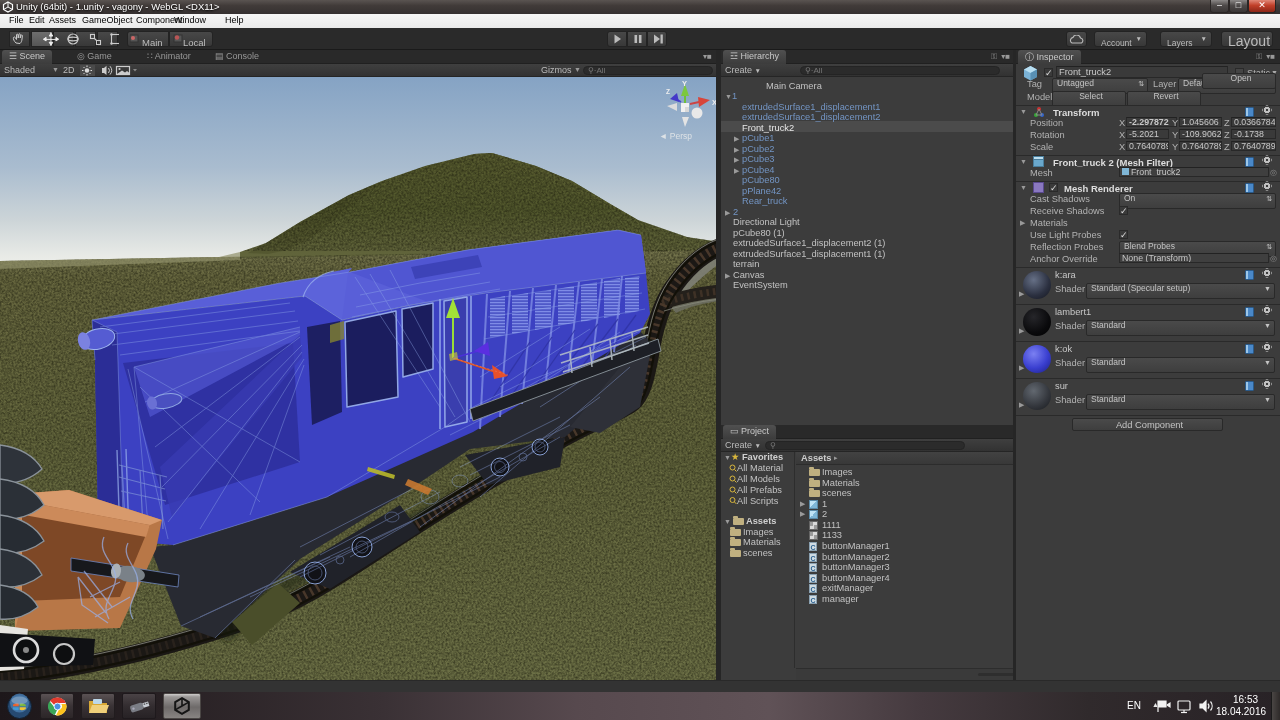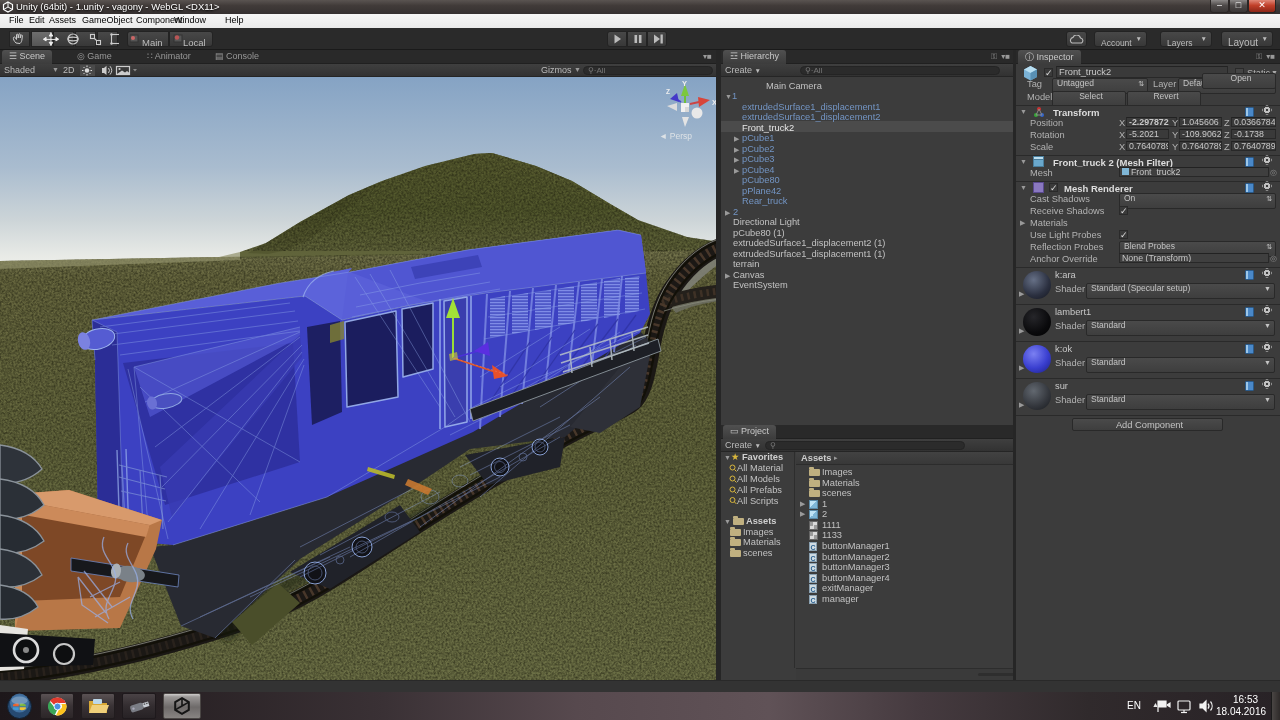--- a/index.html
+++ b/index.html
@@ -151,21 +151,21 @@
       <rect x="53.5" y="0.5" width="2.3" height="9" fill="#bbb"></rect>
   </svg>
 
   <div class="tbtn" style="left:1066px;width:21px;border-radius:3px;"></div>
   <svg class="abs" style="left:1069px;top:7px" width="16" height="9" viewBox="0 0 16 9">
     <path d="M3 8 A3 3 0 0 1 4 2.4 A4 4 0 0 1 11.5 3 A2.7 2.7 0 0 1 12.5 8 Z" fill="none" stroke="#bbb" stroke-width="1.1"></path>
   </svg>
 
   <div class="tbtn" style="left:1094px;width:53px;border-radius:3px;"><span class="tlabel" style="margin-left:6px;font-size:8.5px;">Account</span><span class="tlabel" style="float:right;margin-right:4px;font-size:6.5px;">▼</span></div>
   <div class="tbtn" style="left:1160px;width:52px;border-radius:3px;"><span class="tlabel" style="margin-left:6px;font-size:8.5px;">Layers</span><span class="tlabel" style="float:right;margin-right:4px;font-size:6.5px;">▼</span></div>
-  <div class="tbtn" style="left:1221px;width:52px;border-radius:3px;"><span class="tlabel" style="margin-left:6px;font-size:10px;">Layout</span><span class="tlabel" style="float:right;margin-right:4px;font-size:6.5px;">▼</span></div>
+  <div class="tbtn" style="left:1221px;width:52px;border-radius:3px;"><span class="tlabel" style="margin-left:6px;font-size:14px;">Layout</span><span class="tlabel" style="float:right;margin-right:4px;font-size:6.5px;">▼</span></div>
 </div>
 
 <div id="scenepanel" class="panel" style="left:0;top:50px;width:720px;height:630px;">
   <div class="tabstrip"></div>
   <div class="tab active" style="left:2px;">☰ Scene</div>
   <div class="tab" style="left:70px;">◎ Game</div>
   <div class="tab" style="left:140px;">∷ Animator</div>
   <div class="tab" style="left:208px;">▤ Console</div>
   <div class="subbar" style="height:13px;">
     <span style="position:absolute;left:4px;top:1px;color:#bbb;font-size:9px;">Shaded</span>

